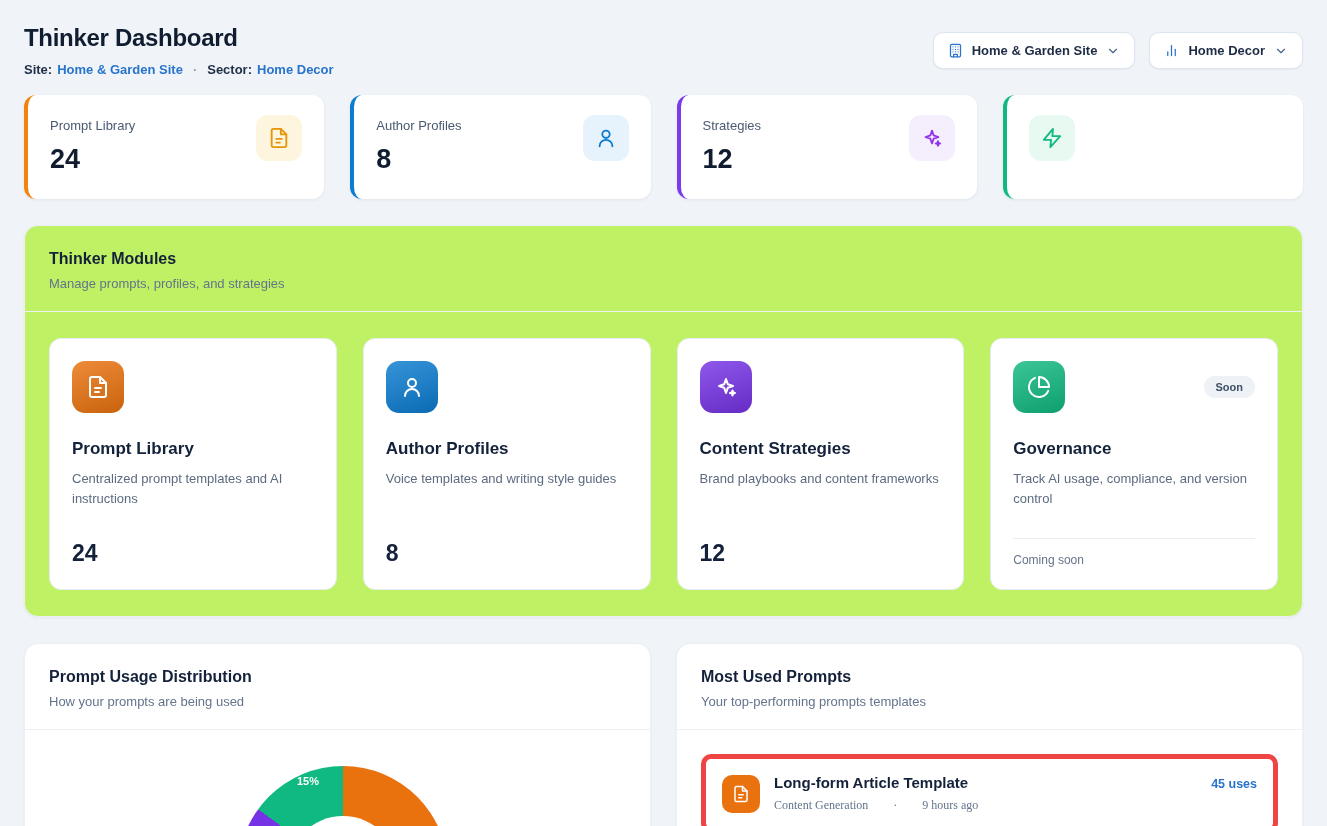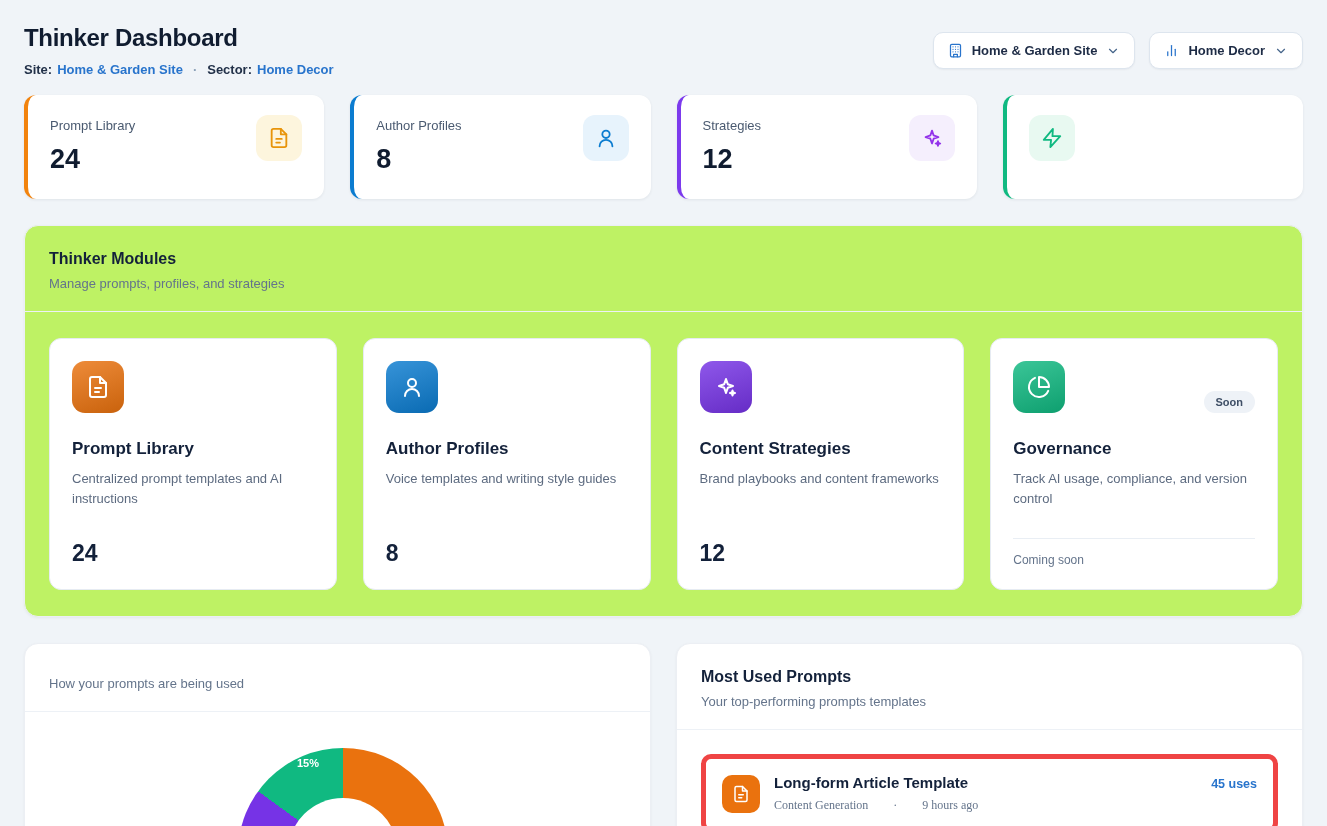--- a/index.html
+++ b/index.html
@@ -45,21 +45,21 @@
   
   .modules-card { margin:26px 24px 0; background:#bef264; border:1px solid #eceff4; border-radius:14px; box-shadow:0 1px 3px rgba(16,24,40,.05); }
   .section-head { padding:24px 24px 20px; border-bottom:1px solid #edf1f6; }
   .card-title { font-size:16px; font-weight:700; color:#13213a; }
   .card-sub { font-size:13px; color:#64748b; margin-top:8px; }
   .modules-grid { display:grid; grid-template-columns:repeat(4,1fr); gap:26px; padding:26px 24px; }
   .module-card {
     border:1px solid #e6ebf2; border-radius:12px; background:#fff;
     padding:22px; height:252px; display:flex; flex-direction:column; cursor:pointer;
   }
-  .module-top { display:flex; justify-content:space-between; align-items:flex-end; }
+  .module-top { display:flex; justify-content:space-between; align-items:center; }
   .module-icon {
     width:52px; height:52px; border-radius:13px; color:#fff;
     display:flex; align-items:center; justify-content:center;
     background-image:linear-gradient(160deg, rgba(255,255,255,.18), rgba(0,0,0,.14));
   }
   .module-icon svg { width:24px; height:24px; display:block; }
   .soon-badge { background:#eef2f7; color:#3f4f66; font-size:11px; font-weight:700; padding:5px 12px; border-radius:999px; }
   .module-title { font-size:17px; font-weight:800; color:#13213a; margin-top:26px; }
   .module-desc { font-size:13px; color:#5d6b80; line-height:1.55; margin-top:10px; }
   .module-count { font-size:23px; font-weight:800; color:#13213a; margin-top:auto; }
@@ -251,20 +251,21 @@
         <div class="module-footer">Coming soon</div>
       </div>
 
     </div>
   </section>
 
   <section class="bottom-row">
 
     <div class="panel">
       <div class="section-head">
+        <div class="card-title">Prompt Usage Distribution</div>
         <div class="card-sub">How your prompts are being used</div>
       </div>
       <div class="donut-wrap">
         <div class="donut" style="background: conic-gradient(rgb(234, 114, 14) 0%, rgb(234, 114, 14) 73%, rgb(118, 51, 230) 73%, rgb(118, 51, 230) 85%, rgb(16, 185, 129) 85%, rgb(16, 185, 129) 100%);">
           <span class="donut-label">15%</span>
           <div class="donut-hole"></div>
         </div>
       </div>
     </div>
 

